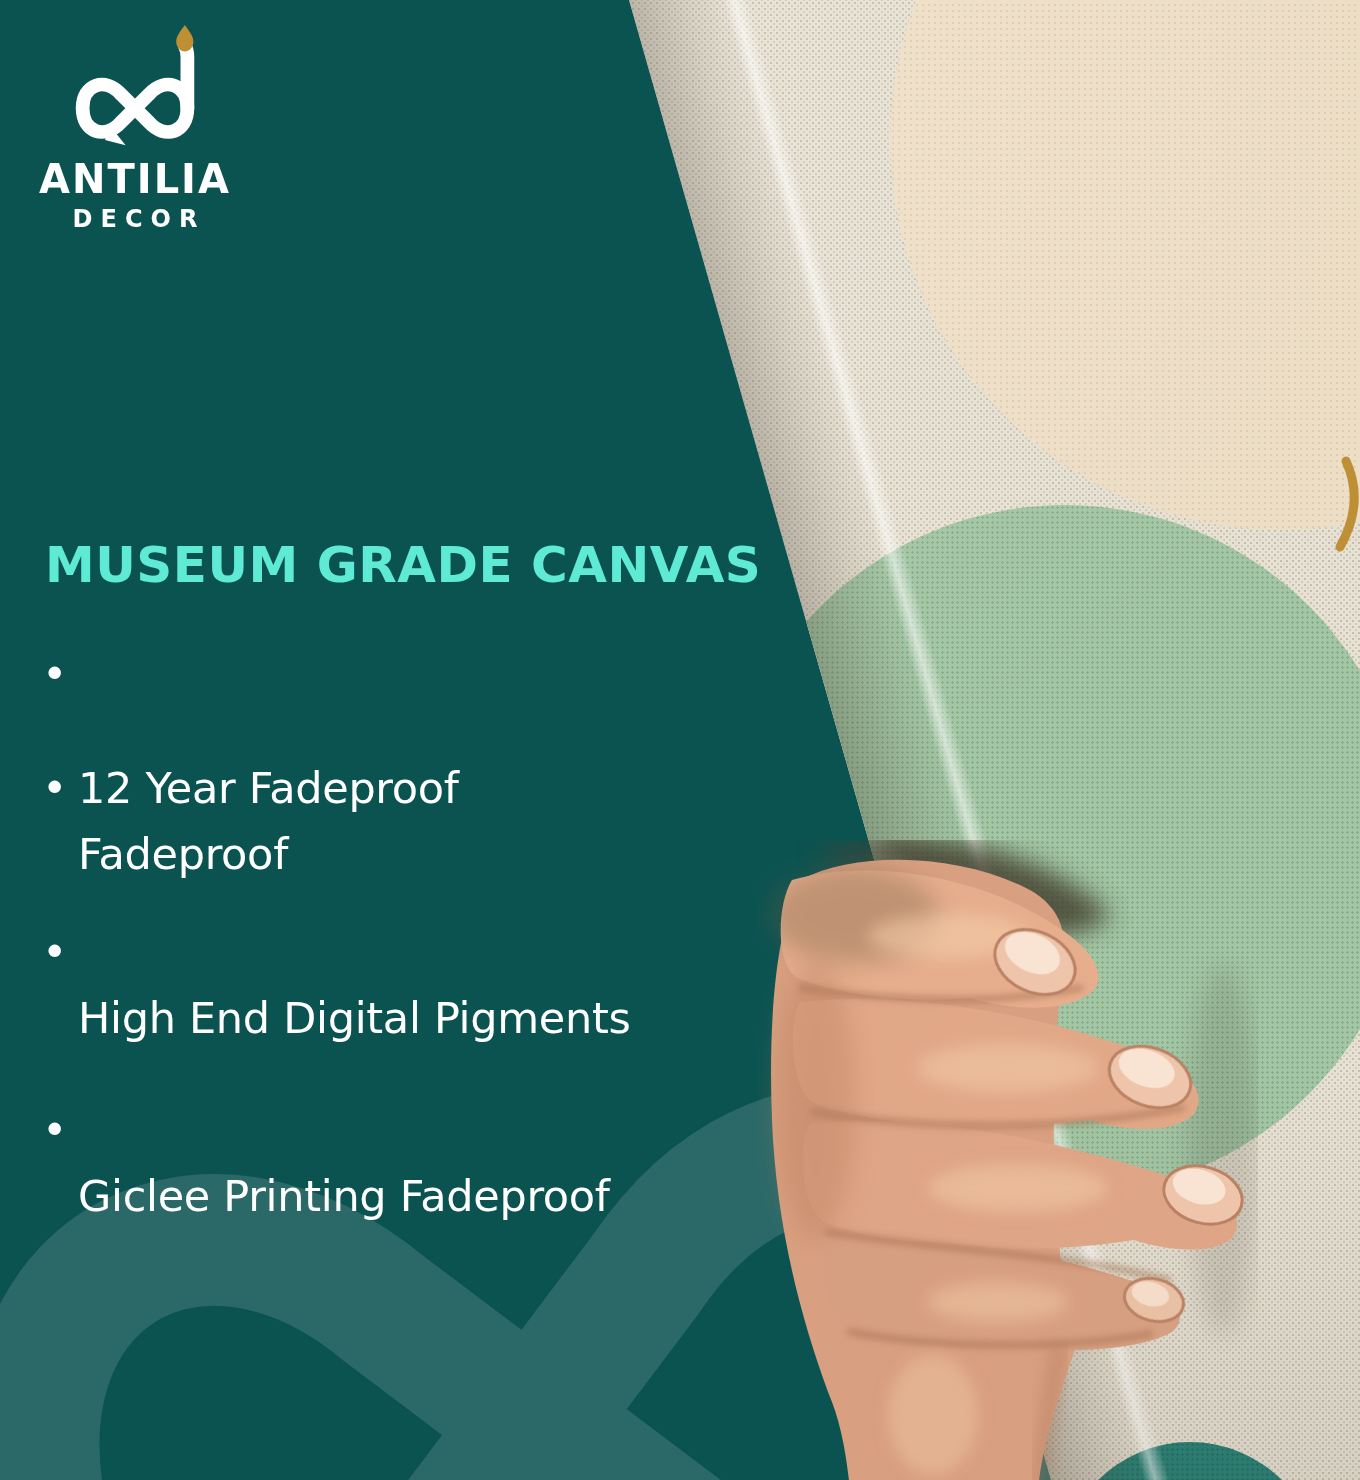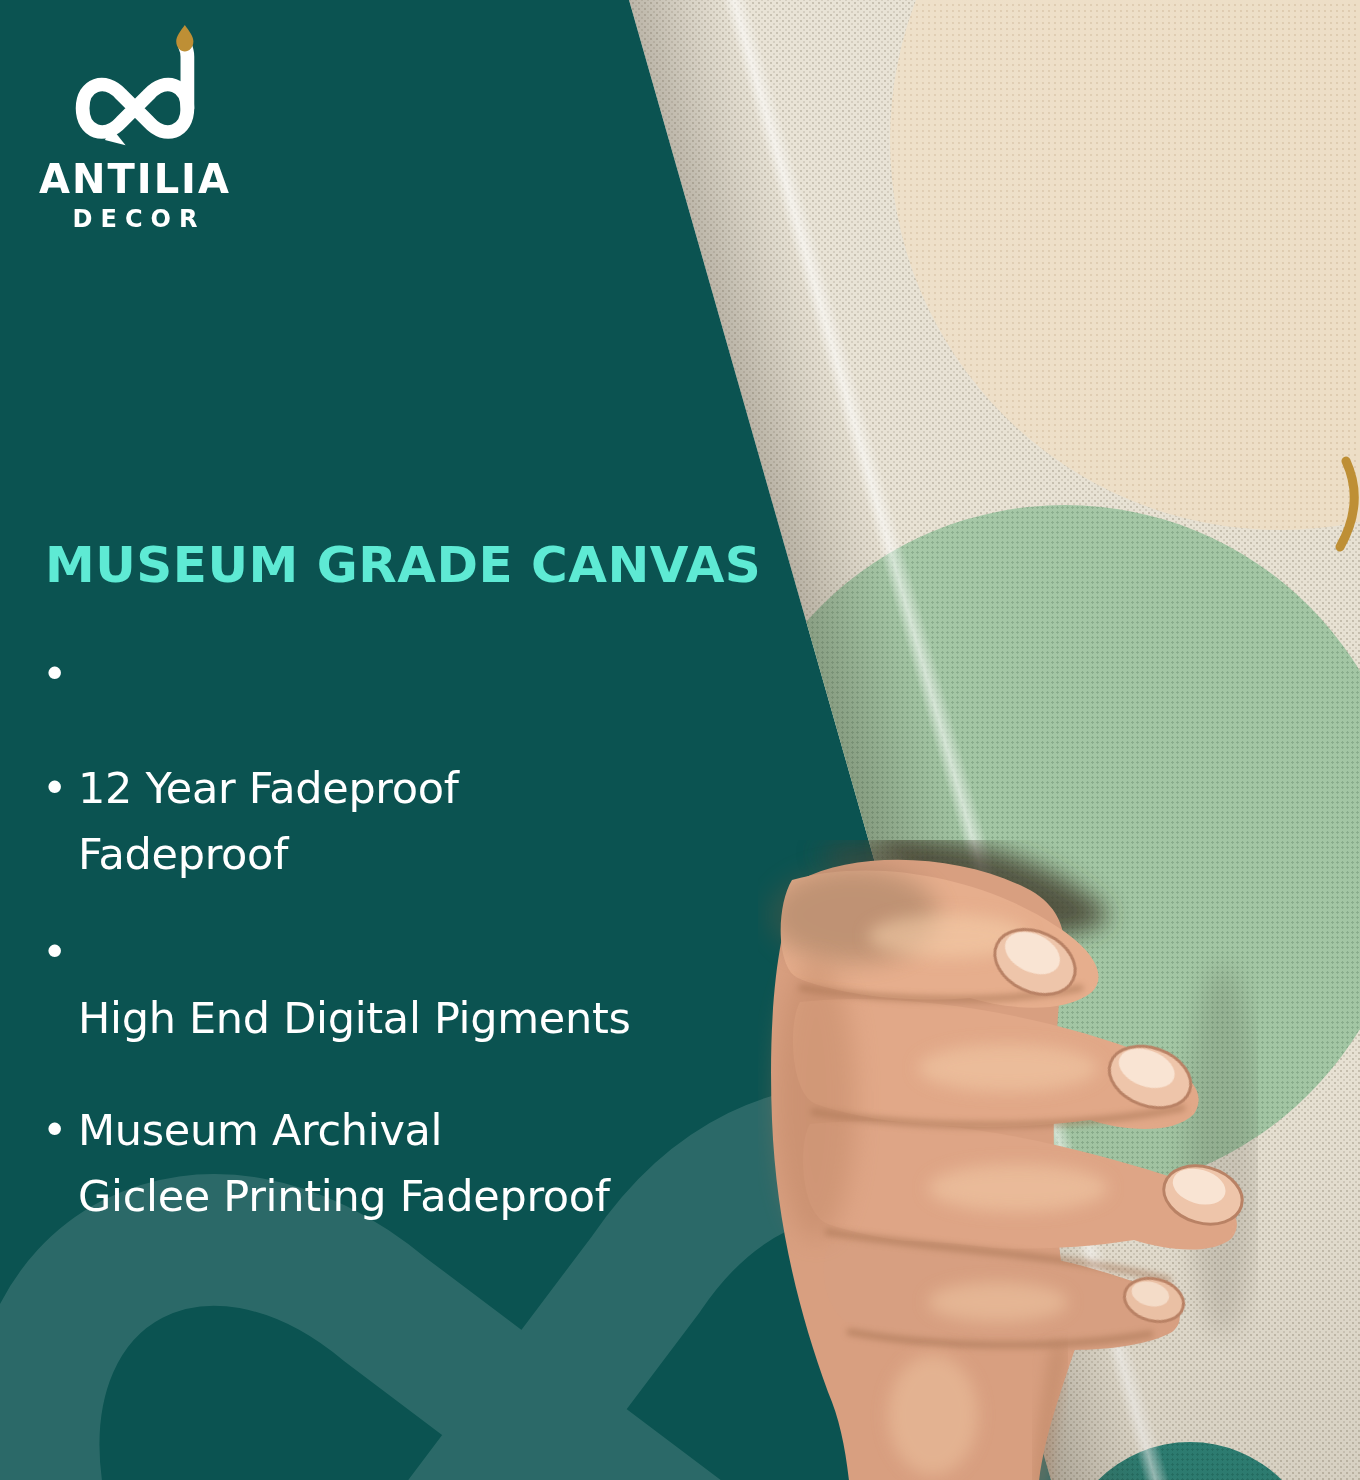--- a/index.html
+++ b/index.html
@@ -223,18 +223,18 @@
     <span class="dot">•</span>
     <span class="lines">
       <br>
       <span>High End Digital Pigments</span>
     </span>
   </div>
 
   <div class="feature f4">
     <span class="dot">•</span>
     <span class="lines">
-      <span>Museum Archival</span><br>
+      <br>
       <span>Giclee Printing Fadeproof</span>
     </span>
   </div>
 
 </div>
 
 </body></html>

